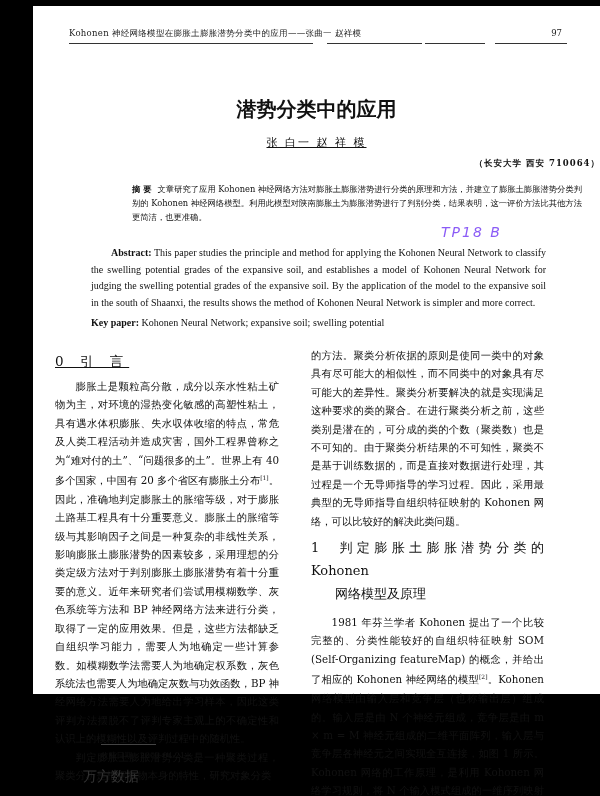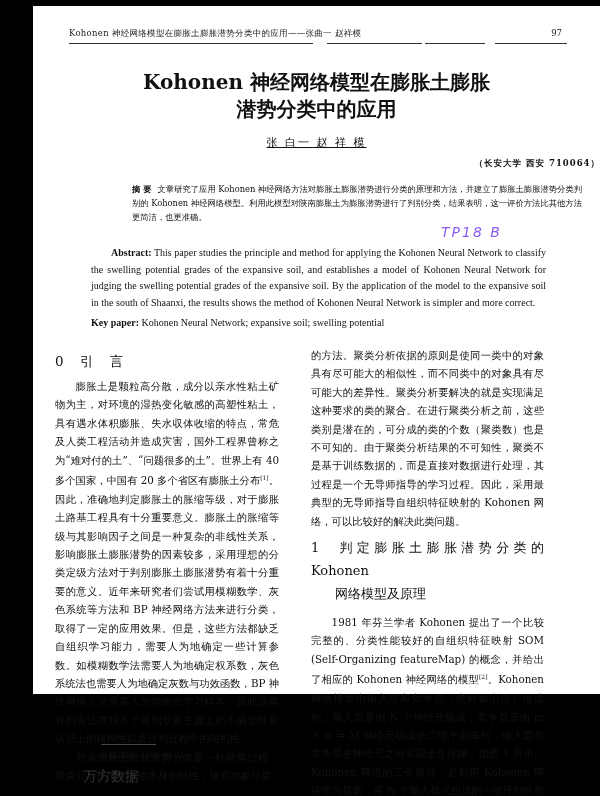--- a/index.html
+++ b/index.html
@@ -44,21 +44,21 @@
     position: absolute; left: 408px; top: 218px; font-size: 14px;
     font-family: "DejaVu Sans", sans-serif; font-style: italic; color: #8b5cf6;
     letter-spacing: 2px;
   }
   .col {
     position: absolute; font-size: 10.3px; line-height: 18.4px; text-align: justify;
   }
   .col-left { left: 22px; top: 345px; width: 224px; }
   .col-right { left: 278px; top: 340px; width: 233px; }
   .sec-title {
-    font-size: 13.5px; line-height: 20px; margin-bottom: 4px; letter-spacing: 6px;
+    font-size: 13.5px; line-height: 20px; margin-bottom: 4px; letter-spacing: 6px; text-decoration: underline;
   }
   .sec-title-r { font-size: 13px; line-height: 23px; margin: 6px 0 8px 0; }
   .sec-title-r .num { display: inline-block; width: 24px; }
   .sec-title-r .cont { padding-left: 24px; display: block; }
   p.para { text-indent: 2em; }
   p.cont { text-indent: 0; }
   sup { font-size: 6px; }
   .foot-rule { position: absolute; left: 68px; top: 738px; width: 55px; height: 1px; background: #444; }
   .received { position: absolute; left: 68px; top: 744px; font-size: 7.8px; }
   .watermark {
@@ -71,21 +71,20 @@
 
 <div class="page">
 
   <div class="running-head">Kohonen 神经网络模型在膨胀土膨胀潜势分类中的应用——张曲一  赵祥模</div>
   <div class="page-num">97</div>
   <div class="head-rule" style="left:36px;width:244px;"></div>
   <div class="head-rule" style="left:294px;width:95px;"></div>
   <div class="head-rule" style="left:392px;width:60px;"></div>
   <div class="head-rule" style="left:462px;width:72px;"></div>
 
-  <div class="title" style="top:63px;">Kohonen 神经网络模型在膨胀土膨胀</div>
   <div class="title" style="top:90px;">潜势分类中的应用</div>
   <div class="authors">张 白一   赵 祥 模</div>
   <div class="affil">（长安大学  西安 710064）</div>
 
   <div class="abs-block" style="top:176px;margin-left:37px;">
     <span class="abs-label">摘    要</span><span>文章研究了应用 Kohonen 神经网络方法对膨胀土膨胀潜势进行分类的原理和方法，并建立了膨胀土膨胀潜势分类判别的 Kohonen 神经网络模型。利用此模型对陕南膨胀土为膨胀潜势进行了判别分类，结果表明，这一评价方法比其他方法更简洁，也更准确。</span>
   </div>
   <div class="handwriting">TP18  B</div>
 
   <div class="en-block" style="top:239px;">

